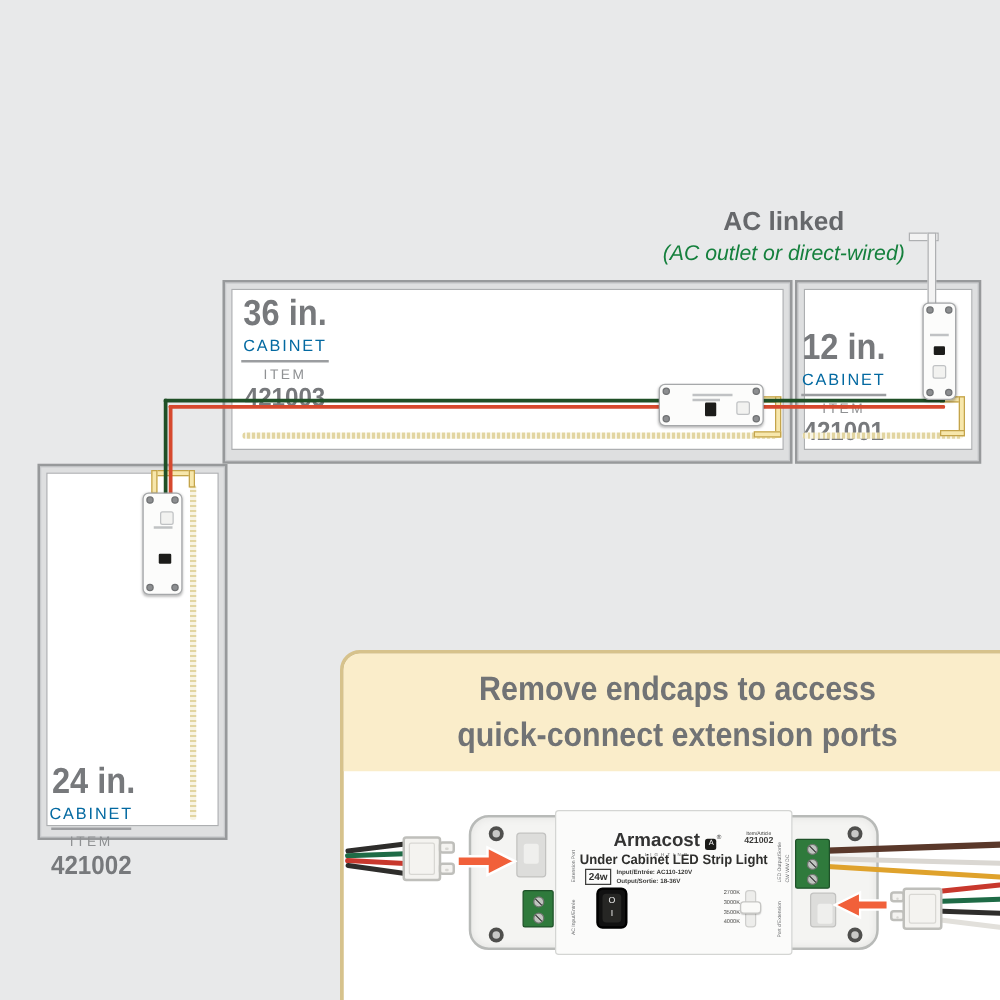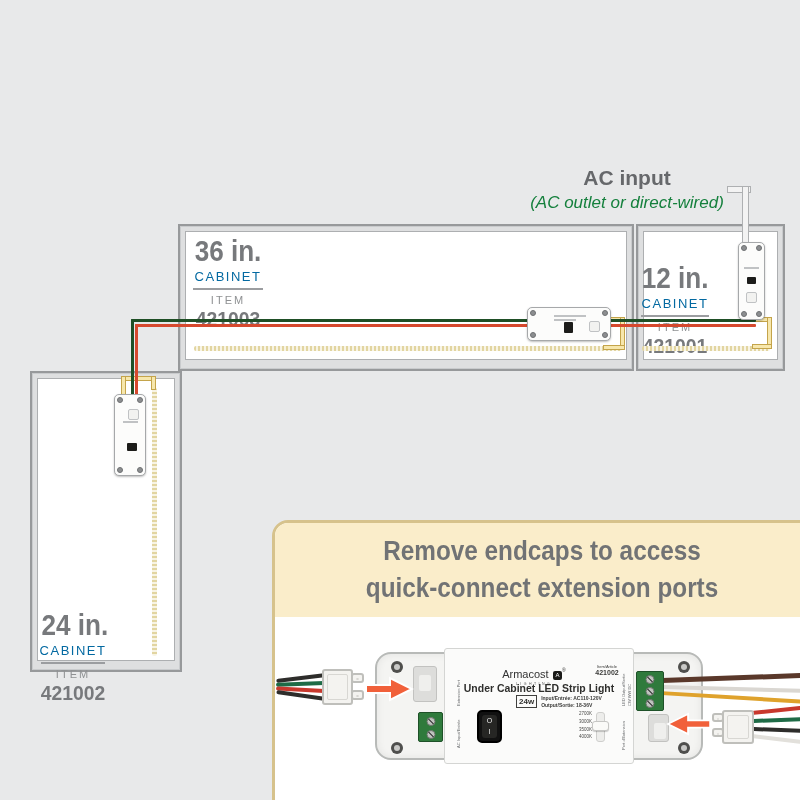--- a/index.html
+++ b/index.html
@@ -80,53 +80,53 @@
   .p-screw::after{content:"";position:absolute;left:3px;top:3px;width:6px;height:6px;border-radius:50%;background:#C9C9C7;}
   .p-port{background:#DDDDDB;border:1px solid #C2C2C0;border-radius:3px;z-index:9;}
   .p-port::after{content:"";position:absolute;left:5px;top:8px;width:12px;height:16px;background:#EFEFED;border-radius:2px;}
   .p-term{background:#2F7A3C;border:1px solid #1E5128;border-radius:2px;z-index:9;}
   .tscrew{position:absolute;left:50%;transform:translateX(-50%);width:9px;height:9px;border-radius:50%;
           background:#BFC4BF;border:1px solid #6E746E;box-sizing:border-box;
           background-image:linear-gradient(45deg,transparent 44%,#555 44%,#555 56%,transparent 56%);}
   .microlbl{font-size:4px;color:#6A6C6E;writing-mode:vertical-rl;transform:rotate(180deg);
             line-height:5px;white-space:nowrap;z-index:10;}
   .p-brand{left:454px;top:664px;width:160px;text-align:center;z-index:10;color:#333;}
-  .p-brand .bname{font-size:11px;font-weight:normal;letter-spacing:0;}
+  .p-brand .bname{font-size:15px;font-weight:bold;letter-spacing:0;}
   .p-logo{display:inline-block;width:9px;height:9px;background:#1A1A18;color:#FFF;font-size:6px;line-height:9px;
           text-align:center;border-radius:2px;vertical-align:1px;}
   .p-reg{font-size:5px;vertical-align:6px;}
   .p-bsub{font-size:3.5px;letter-spacing:2.5px;color:#555;margin-top:0px;}
   .p-itm{left:583px;top:664px;width:48px;text-align:center;z-index:11;color:#3A3A38;}
   .p-itm .il{font-size:4px;}
   .p-itm .inum{font-size:7px;font-weight:bold;}
   .p-name{left:444px;top:682px;width:190px;text-align:center;font-size:11px;font-weight:bold;color:#2F2F2D;
           transform:scaleX(.95);z-index:10;white-space:nowrap;}
   .p-specs{left:468px;top:695px;z-index:10;display:flex;align-items:flex-start;}
-  .watt{border:1px solid #3F3F3D;font-size:8px;font-weight:bold;color:#2F2F2D;padding:0 2px;height:11px;line-height:11px;margin-left:48px;}
+  .watt{border:1px solid #3F3F3D;font-size:8px;font-weight:bold;color:#2F2F2D;padding:0 2px;height:11px;line-height:11px;}
   .spec-lines{margin-left:4px;font-size:5px;color:#3A3A38;line-height:6.5px;font-weight:bold;}
   .p-switch{left:477px;top:710px;width:25px;height:33px;background:#111;border-radius:5px;border:2px solid #000;z-index:10;}
   .p-switch .rocker{position:absolute;left:3px;top:3px;right:3px;bottom:3px;background:#262624;border-radius:3px;
                     color:#EEE;font-size:7px;text-align:center;line-height:11px;}
   .p-cttemps{left:564px;top:710px;width:28px;text-align:right;font-size:4.5px;color:#4A4A48;line-height:7.8px;z-index:10;}
   .p-track{left:596px;top:712px;width:9px;height:30px;background:#EDEDEB;border:1px solid #CFCFCD;border-radius:3px;z-index:10;}
   .p-knob{left:592px;top:721px;width:17px;height:10px;background:#FAFAF8;border:1px solid #C6C6C4;border-radius:3px;
           box-shadow:0 1px 1px rgba(0,0,0,.2);z-index:11;}
   .conn{background:#F4F3F0;border:2px solid #BFBFBB;border-radius:3px;z-index:9;}
   .conn::after{content:"";position:absolute;left:3px;top:3px;right:3px;bottom:3px;border:1px solid #D8D7D3;border-radius:2px;}
   .pwire{position:absolute;height:4px;border-radius:2px;z-index:8;}
   .arrow-svg{position:absolute;z-index:12;}
 </style>
 </head>
 <body>
 
 <div class="page">
 
 
   <div class="ac-lbl">
-    <div class="ac-t">AC input</div>
+    <div class="ac-t">AC linked</div>
     <div class="ac-s">(AC outlet or direct-wired)</div>
   </div>
   <div class="accable ac-h"></div>
   <div class="accable ac-v"></div>
 
   <div class="cab cab36">
     <div class="cab-in"></div>
     <div class="clabel cl36">
       <div class="cl-size">36 in.</div>
       <div class="cl-type">CABINET</div>

